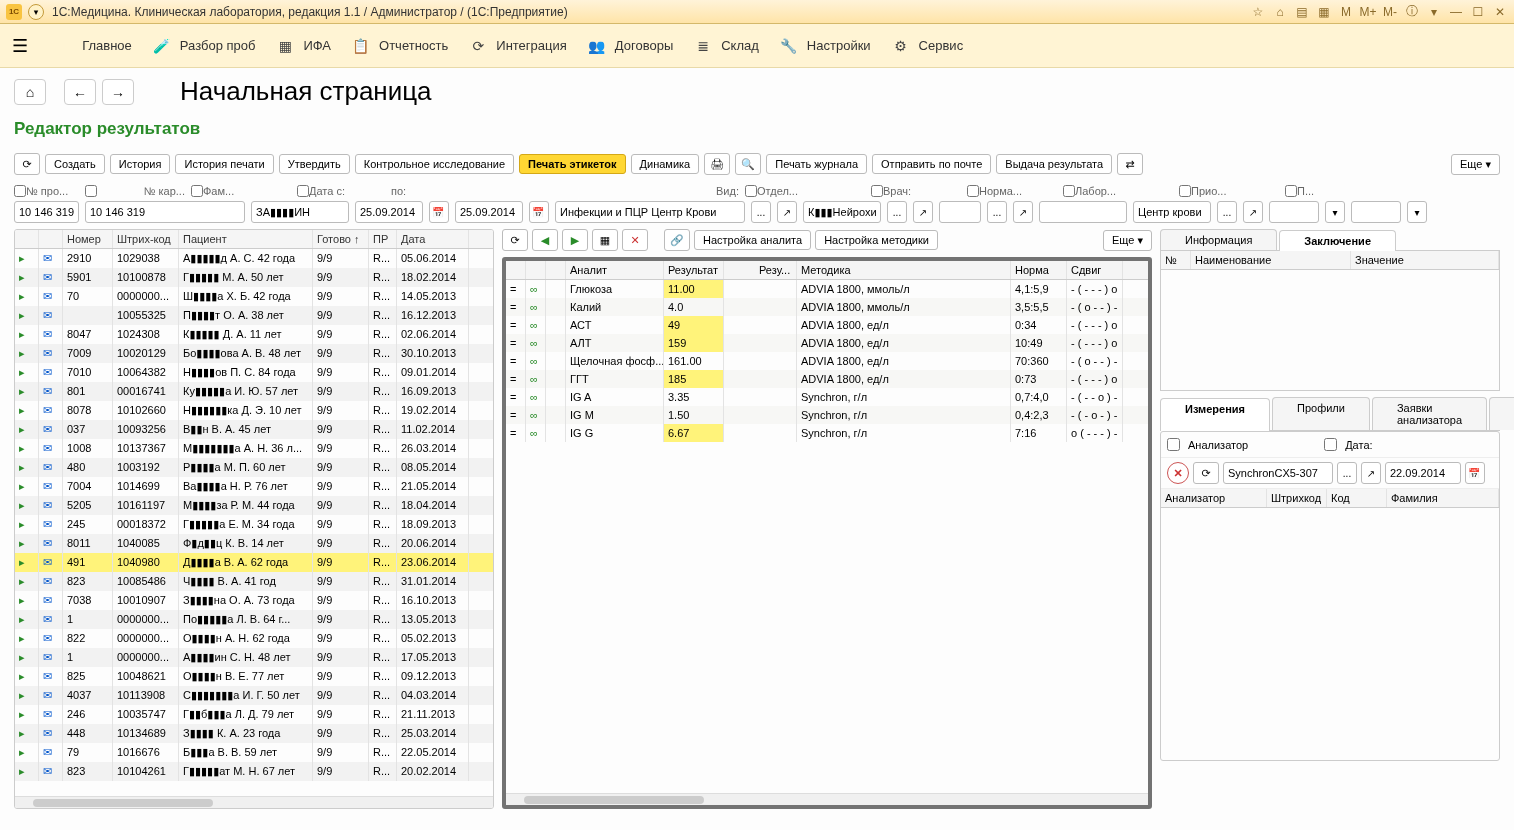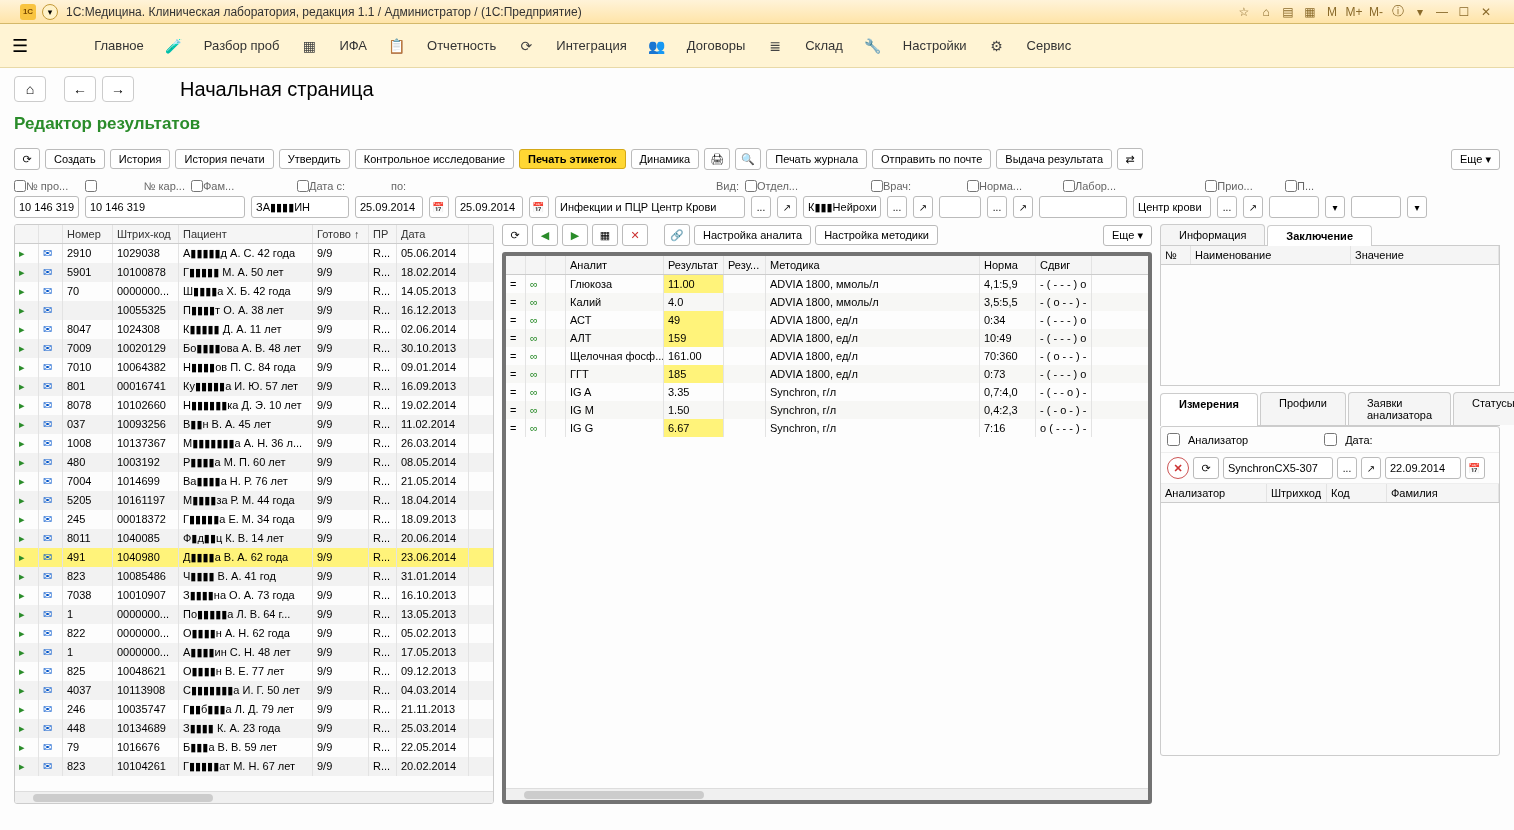--- a/index.html
+++ b/index.html
@@ -1,29 +1,29 @@
 <!DOCTYPE html>
 <html><head>
 <meta charset="utf-8">
 <style>
 * { box-sizing: border-box; margin: 0; padding: 0; }
 body { font-family: Arial, sans-serif; font-size: 11px; background: #fdfdfd; width: 1514px; height: 830px; overflow: hidden; }
-.titlebar { height: 24px; background: linear-gradient(180deg,#fff3d9,#ffe4a8); display:flex; align-items:center; padding:0 20px; border-bottom:1px solid #d4b86a; }
+.titlebar { height: 24px; background: linear-gradient(180deg,#fff3d9,#ffe4a8); display:flex; align-items:center; padding:0 6px; border-bottom:1px solid #d4b86a; }
 .titlebar .logo { width:16px; height:16px; background:#f9c440; border-radius:3px; margin-right:6px; font-size:8px; display:flex; align-items:center; justify-content:center; color:#7a4a00; font-weight:bold; }
 .titlebar .btn-down { width:16px; height:16px; border:1px solid #c49a3a; border-radius:8px; background:#fff2c8; font-size:9px; display:flex; align-items:center; justify-content:center; margin-right:8px; }
 .titlebar .title { flex:1; color:#333; font-size:12px; }
 .titlebar .win-icons { display:flex; gap:6px; align-items:center; }
 .titlebar .win-icons span { width:16px; height:16px; display:flex; align-items:center; justify-content:center; color:#8a6a2a; font-size:12px; cursor:pointer; }
 .menubar { height:44px; background:#fff4d4; display:flex; align-items:center; padding:0 12px; gap:22px; border-bottom:1px solid #e8d9a8; }
 .menubar .burger { font-size:18px; margin-right:6px; }
-.menubar .item { display:flex; align-items:center; gap:22px; font-size:13px; color:#333; cursor:pointer; }
+.menubar .item { display:flex; align-items:center; gap:10px; font-size:13px; color:#333; cursor:pointer; }
 .menubar .item .ic { width:16px; height:16px; display:flex; align-items:center; justify-content:center; color:#444; font-size:14px; }
 .navrow { display:flex; align-items:center; padding:8px 14px; gap:6px; }
 .navrow .navbtn { width:32px; height:26px; border:1px solid #ccc; border-radius:4px; background:#fff; display:flex; align-items:center; justify-content:center; font-size:14px; }
-.navrow h1 { font-size:20px; font-weight:normal; margin-left:40px; }
+.navrow h1 { font-size:26px; font-weight:normal; margin-left:40px; }
 .pageheader { padding:4px 14px 10px; }
 .pageheader h2 { color:#2a8c2a; font-size:17px; font-weight:bold; }
 .toolbar { display:flex; align-items:center; padding:4px 14px; gap:5px; flex-wrap:nowrap; }
 .btn { border:1px solid #bbb; border-radius:3px; background:#fff; padding:3px 8px; font-size:11px; cursor:pointer; white-space:nowrap; }
 .btn.icon-only { padding:3px 5px; width:26px; height:22px; display:flex; align-items:center; justify-content:center; }
 .btn.yellow { background:#ffd733; border-color:#d4a817; font-weight:bold; }
 .btn.more { margin-left:auto; }
 .filters { display:flex; padding:6px 14px 2px; gap:6px; align-items:center; }
 .filters .fcol { display:flex; align-items:center; gap:0; }
 .filters .chk { width:12px; height:12px; }
@@ -50,24 +50,24 @@
 .cw-pr { width:28px; }
 .cw-date { width:72px; }
 .env-blue { color:#0055cc; }
 .ic-green { color:#2a8c2a; }
 .midtoolbar { display:flex; gap:4px; align-items:center; }
 .midgrid { border:4px solid #737373; border-radius:3px; flex:1; display:flex; flex-direction:column; overflow:hidden; }
 .mh { display:flex; background:#f5f5f5; border-bottom:1px solid #ccc; font-size:11px; }
 .mh div, .mrow div { padding:3px 4px; border-right:1px solid #e3e3e3; overflow:hidden; white-space:nowrap; }
 .mrow { display:flex; font-size:11px; }
 .mrow:nth-child(even) { background:#f7f7f5; }
-.mc0{width:20px;} .mc1{width:20px;} .mc2{width:20px;} .mc3{width:98px;} .mc4{width:60px;} .mc5{width:42px;} .mc6{width:214px;} .mc7{width:56px;} .mc8{width:56px;}
+.mc0{width:20px;} .mc1{width:20px;} .mc2{width:20px;} .mc3{width:98px;} .mc4{width:60px;} .mc5{width:42px;margin-left:31px;} .mc6{width:214px;} .mc7{width:56px;} .mc8{width:56px;}
 .hl { background:#fff37a; }
 .tabbar { display:flex; border-bottom:1px solid #ccc; }
-.tab { border:1px solid #ccc; border-bottom:none; border-radius:4px 4px 0 0; padding:4px 18px; background:#f5f5f5; font-size:11px; margin-right:2px; cursor:pointer; }
+.tab { border:1px solid #ccc; border-bottom:none; border-radius:4px 4px 0 0; padding:4px 24px; background:#f5f5f5; font-size:11px; margin-right:2px; cursor:pointer; }
 .tab.active { background:#fff; font-weight:bold; position:relative; top:1px; }
 .infobox { border:1px solid #ccc; border-top:none; height:140px; display:flex; flex-direction:column; }
 .infobox .ihead { display:flex; background:#f5f5f5; border-bottom:1px solid #ccc; font-size:11px; }
 .infobox .ihead div { padding:3px 4px; border-right:1px solid #e3e3e3; }
 .bottompanel { border:1px solid #ccc; border-radius:3px; flex:1; display:flex; flex-direction:column; }
 .bp-filters { display:flex; align-items:center; gap:8px; padding:6px; border-bottom:1px solid #eee; }
 .bp-inputs { display:flex; align-items:center; gap:4px; padding:4px 6px; border-bottom:1px solid #eee; }
 .bp-grid { flex:1; }
 .bp-head { display:flex; background:#f5f5f5; border-bottom:1px solid #ccc; font-size:11px; }
 .bp-head div { padding:3px 4px; border-right:1px solid #e3e3e3; }
@@ -200,21 +200,21 @@
       <span class="flabel">Врач:</span>
     </div>
   <div class="fcol" style="width:90px;">
       <input type="checkbox" class="chk" style="">
       <span class="flabel">Норма...</span>
     </div>
   <div class="fcol" style="width:110px;">
       <input type="checkbox" class="chk" style="">
       <span class="flabel">Лабор...</span>
     </div>
-  <div class="fcol" style="width:100px;justify-content:center;">
+  <div class="fcol" style="width:100px;">
       <input type="checkbox" class="chk" style="">
       <span class="flabel">Прио...</span>
     </div>
   <div class="fcol" style="width:50px;">
       <input type="checkbox" class="chk" style="">
       <span class="flabel">П...</span>
     </div>
 </div>
 
 <div class="filters2">

